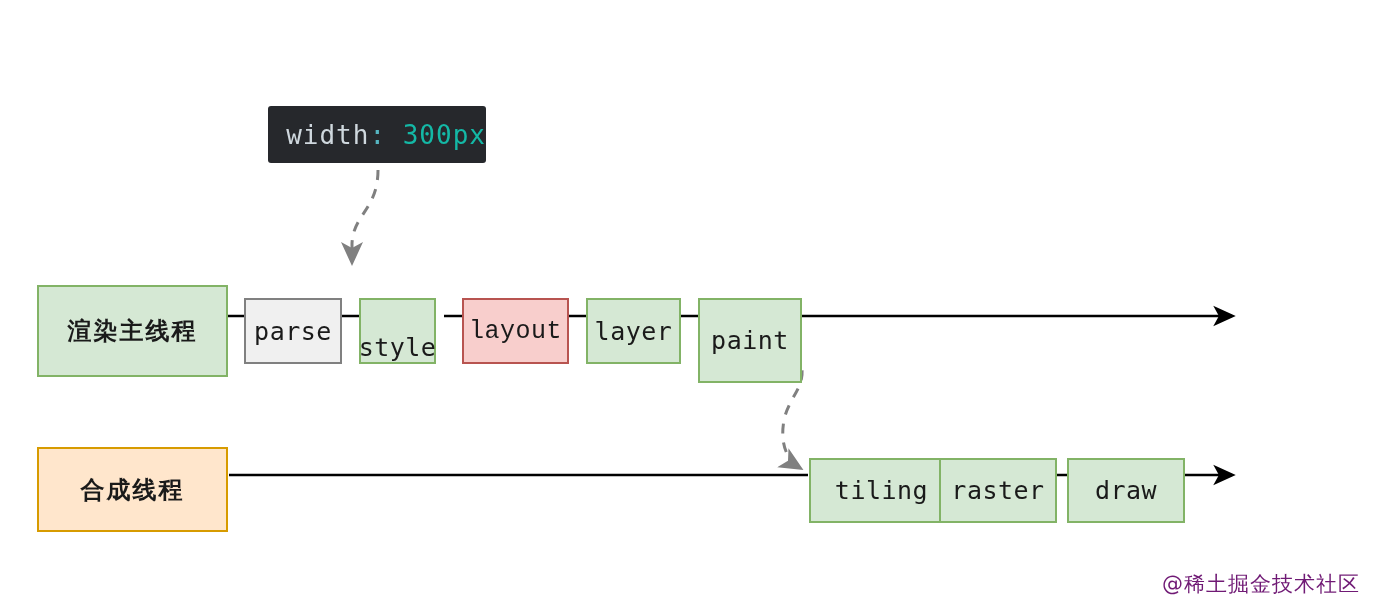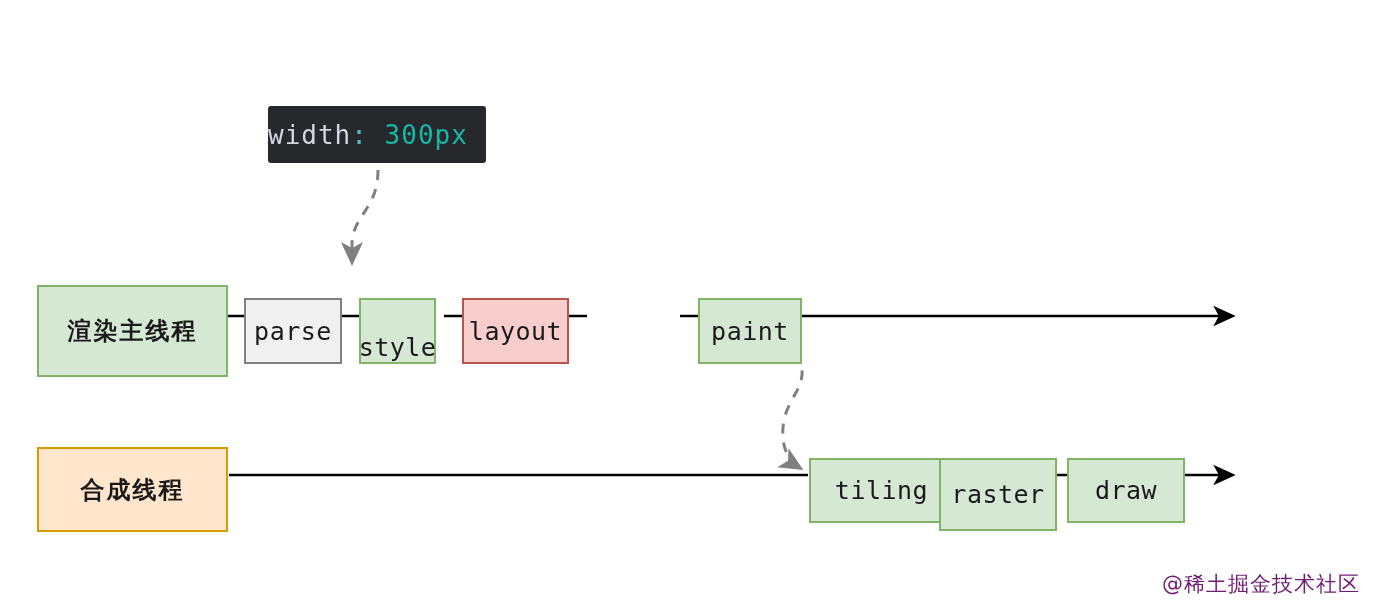--- a/index.html
+++ b/index.html
@@ -50,21 +50,21 @@
   }
 
   
   .code-badge {
     position: absolute;
     box-sizing: border-box;
     background: #26282c;
     border-radius: 3px;
     display: flex;
     align-items: center;
-    justify-content: flex-start;
+    justify-content: flex-end;
     font-family: "DejaVu Sans Mono", "Liberation Mono", monospace;
     font-size: 26px;
     letter-spacing: 1px;
     white-space: nowrap;
   }
   .code-prop  { color: #cfd8de; }
   .code-colon { color: #56b6c2; }
   .code-val   { color: #14b8a6; }
 
   
@@ -129,41 +129,45 @@
               background:#f0f0f0; border-color:#808080;">
     <span>parse</span>
   </div>
 
   <div class="node" style="left:359px; top:283px; width:77px; height:66px;
               background:#d5e8d4; border-color:#82b366;align-items:flex-end;">
     <span>style</span>
   </div>
 
   <div class="node" style="left:462px; top:283px; width:107px; height:66px;
-              background:#f8cecc; border-color:#b85450;">
+              background:#f8cecc; border-color:#b85450;font-family:Liberation Mono, monospace;">
     <span>layout</span>
   </div>
 
+  <div class="node" style="left:586px; top:283px; width:95px; height:66px;
+              background:#d5e8d4; border-color:#82b366;">
+    <span>layer</span>
+  </div>
 
-  <div class="node" style="left:698px; top:283px; width:104px; height:66px;
+  <div class="node" style="left:698px; top:283px; width:104px; height:85px;
               background:#d5e8d4; border-color:#82b366;">
     <span>paint</span>
   </div>
 
   <div class="node thread" style="left:37px; top:432px; width:191px; height:85px;
               background:#ffe6cc; border-color:#d79b00;">
     <span>合成线程</span>
   </div>
 
   <div class="node" style="left:809px; top:443px; width:145px; height:65px;
               background:#d5e8d4; border-color:#82b366;">
     <span>tiling</span>
   </div>
 
-  <div class="node" style="left:939px; top:443px; width:118px; height:73px;
+  <div class="node" style="left:939px; top:443px; width:118px; height:65px;
               background:#d5e8d4; border-color:#82b366;">
     <span>raster</span>
   </div>
 
   <div class="node" style="left:1067px; top:443px; width:118px; height:65px;
               background:#d5e8d4; border-color:#82b366;">
     <span>draw</span>
   </div>
 
   <div class="watermark">@稀土掘金技术社区</div>

